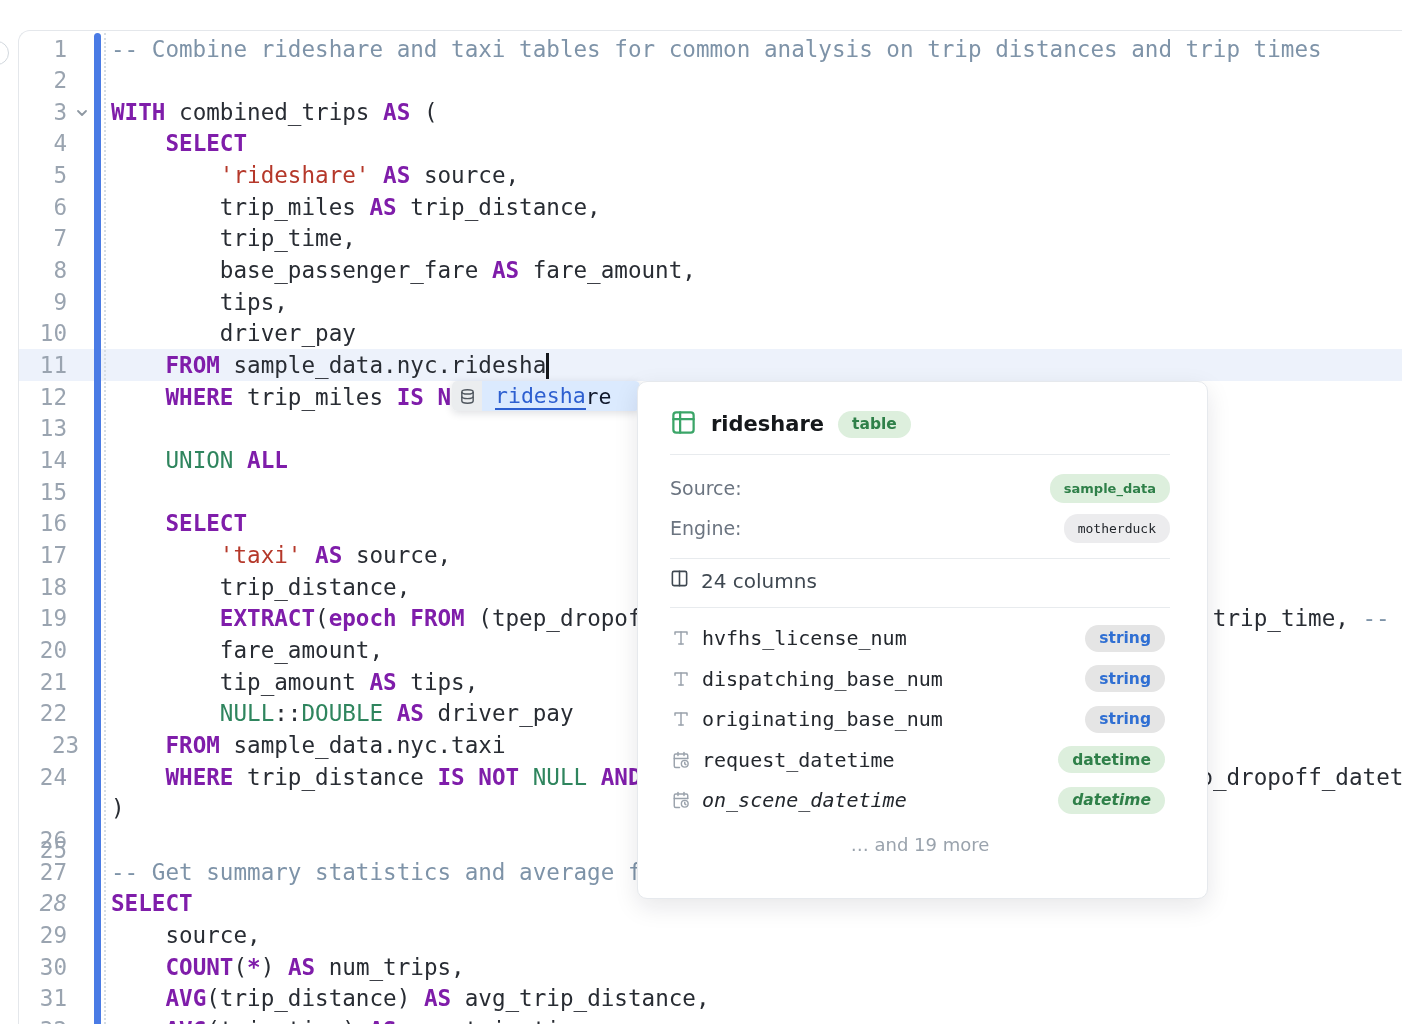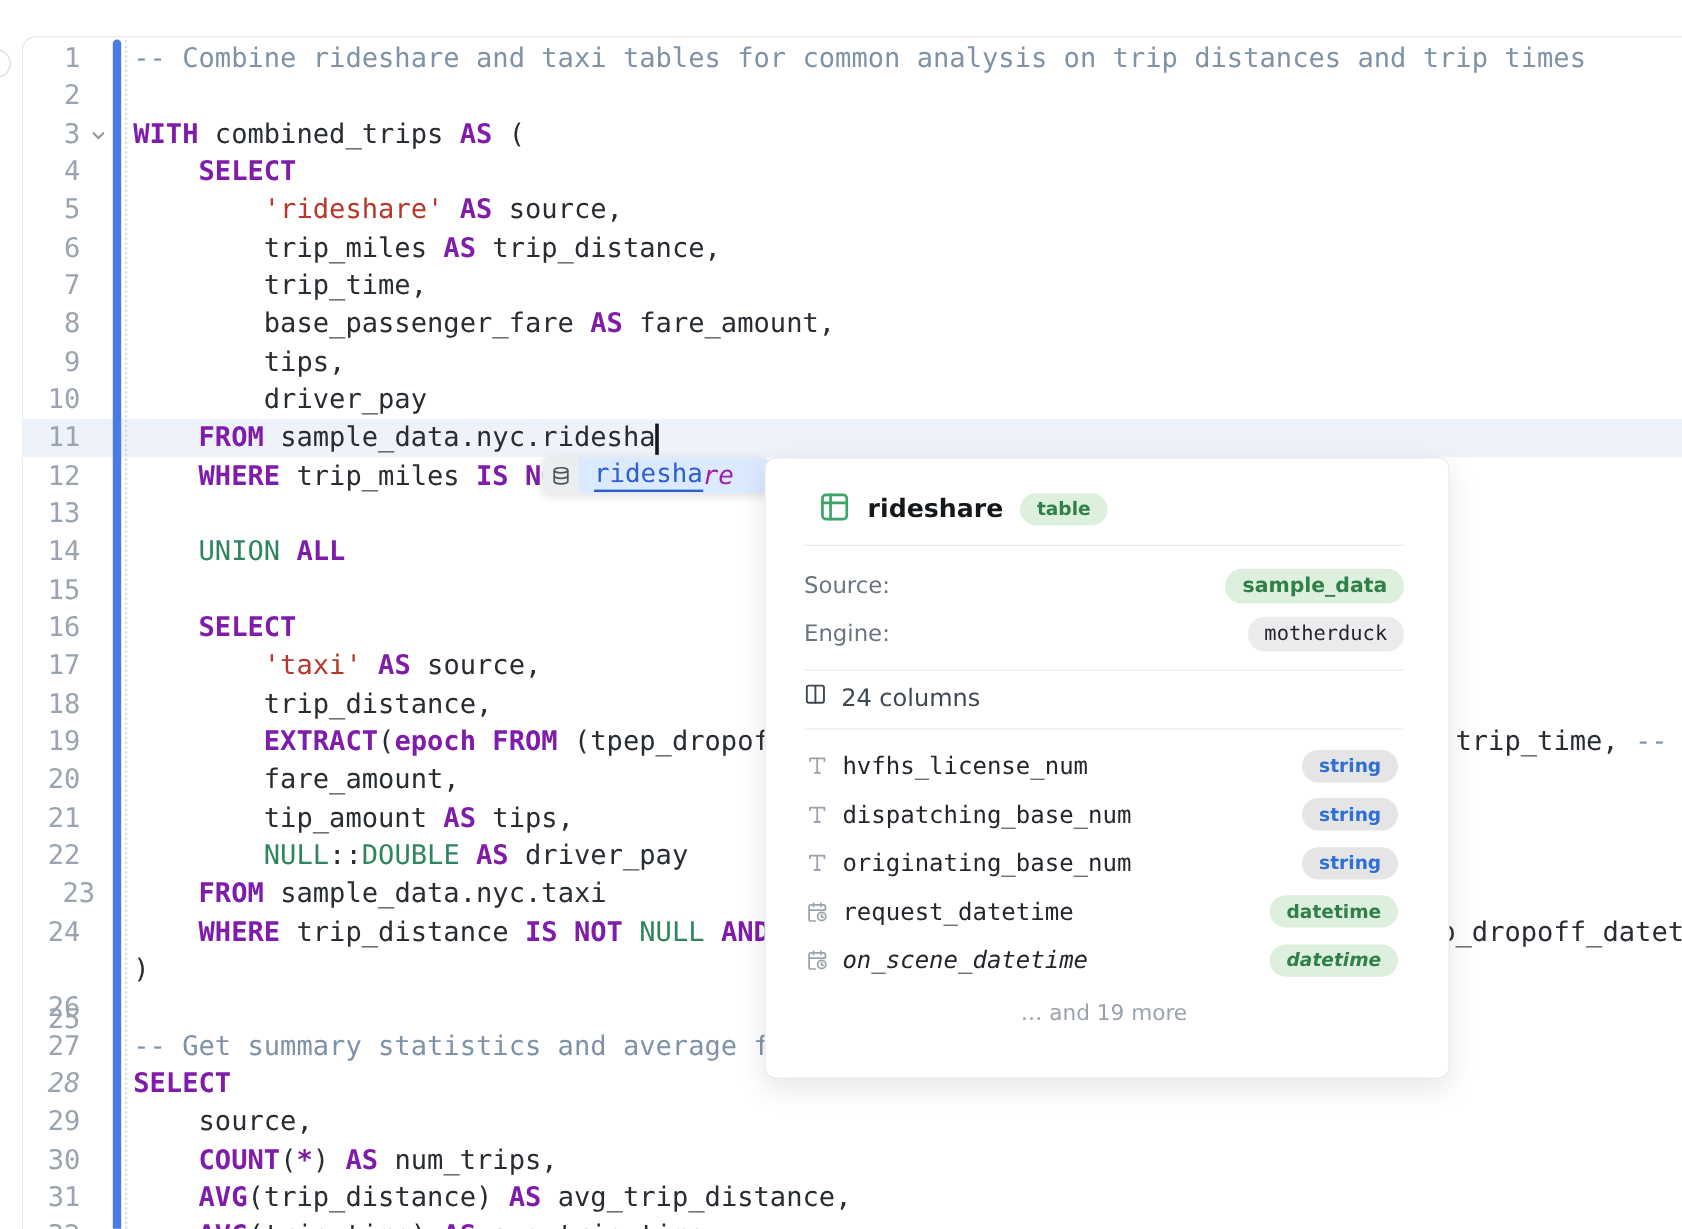--- a/index.html
+++ b/index.html
@@ -38,40 +38,40 @@
 
   
   #dropdown { position:absolute; left:452px; top:381px; height:30px; display:flex;
     z-index:10; box-shadow:0 2px 8px rgba(15,23,42,.14); border-radius:5px; }
   #dropdown .icon-box { width:30px; height:30px; background:#ebedef; border-radius:5px 0 0 5px;
     display:flex; align-items:center; justify-content:center; }
   #dropdown .label-box { width:158px; height:30px; background:#dbeafe; border-radius:0 5px 5px 0;
     display:flex; align-items:center; padding-left:13px;
     font-family:"DejaVu Sans Mono", monospace; font-size:21.5px; }
   #dropdown .match { color:#2d5fd0; border-bottom:2px solid #2d5fd0; }
-  #dropdown .rest { color:#a21caf;font-style:italic; }
+  #dropdown .rest { color:#0f172a; }
 
   
   #panel { position:absolute; left:637px; top:381px; width:571px; height:518px;
     background:#fff; border:1px solid #e6e9ed; border-radius:10px;
     box-shadow:0 8px 24px rgba(15,23,42,.10); z-index:11; }
-  #panel .hdr { position:absolute; left:44px; right:37px; top:24px; height:36px;
+  #panel .hdr { position:absolute; left:32px; right:37px; top:24px; height:36px;
     display:flex; align-items:center; gap:14px; }
   #panel .hdr .title { font-size:21px; font-weight:bold; color:#15181b; }
   .pill { display:inline-flex; align-items:center; justify-content:center;
     border-radius:14px; height:27px; padding:0 14px; font-size:15.5px; }
   .pill-green { background:#ddefdd; color:#2f8049; font-weight:bold; }
   .pill-blue  { background:#e5e5e5; color:#2f6fd3; font-weight:bold; }
   .pill-gray  { background:#ececee; color:#23272c;
     font-family:"DejaVu Sans Mono", monospace; font-size:18px; }
   .divider { position:absolute; left:32px; right:37px; height:0; border-top:1px solid #e8ebee; }
   .meta-row { position:absolute; left:32px; right:37px; height:32px;
     display:flex; align-items:center; justify-content:space-between; }
   .meta-row .lbl { font-size:19px; color:#6b7480; }
-  .meta-row .pill { height:29px; font-size:17px; }
+  .meta-row .pill { height:29px; font-size:13px; }
   #cols-summary { position:absolute; left:32px; right:37px; top:186px; height:26px;
     display:flex; align-items:center; gap:12px; font-size:20px; color:#3f4851; }
   .col-row { position:absolute; left:34px; right:42px; height:32px;
     display:flex; align-items:center; }
   .col-row .cicon { width:30px; display:flex; align-items:center; }
   .col-row .cname { font-family:"DejaVu Sans Mono", monospace; font-size:20px; color:#23272d; flex:1; }
   #more-row { position:absolute; left:32px; right:37px; top:448px; height:28px;
     display:flex; align-items:center; justify-content:center; font-size:18px; color:#9aa3ad; }
 </style>
 </head>

